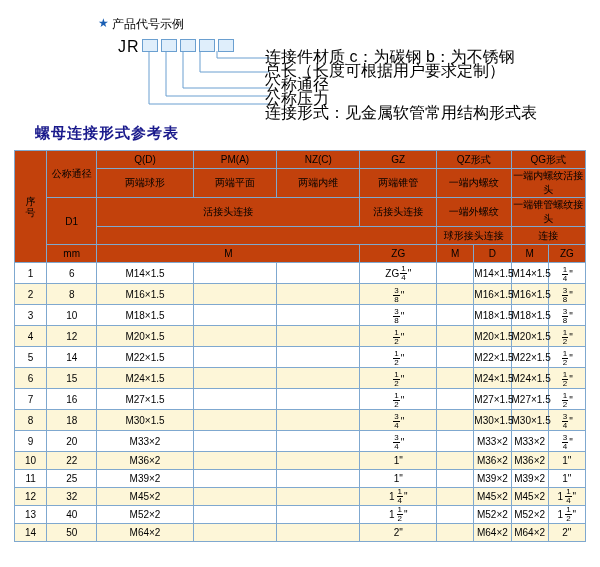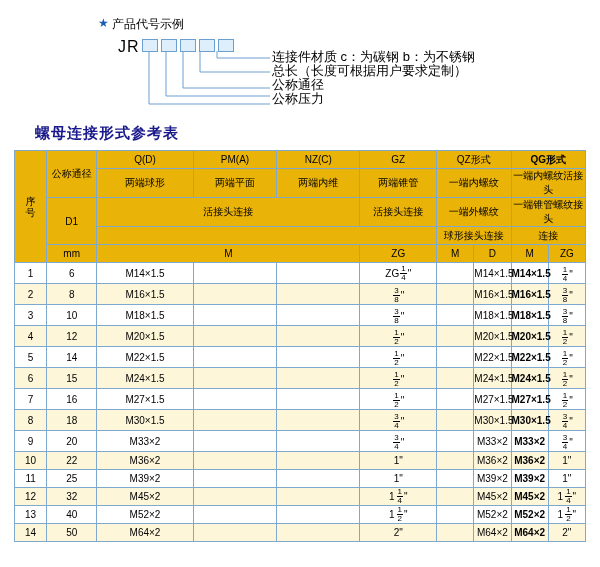--- a/index.html
+++ b/index.html
@@ -36,22 +36,22 @@
   }
   .code-boxes span{
     display:block;width:14px;height:11px;
     border:1px solid #6a9fd0;background:#dfeefb;
   }
   .leaders{
     position:absolute;left:0;top:0;width:600px;height:112px;
     pointer-events:none;
   }
   .legend-items{
-    position:absolute;left:272px;top:50px;
-    line-height:14px;font-size:13px;
+    position:absolute;left:265px;top:50px;
+    line-height:14px;font-size:16px;
   }
   .legend-items div{white-space:nowrap;}
   
   .sec-title{
     position:absolute;left:14px;top:124px;
     font-size:15px;font-weight:bold;color:#1a1a8c;
     letter-spacing:1px;
     margin-left:21px;
   }
   
@@ -64,32 +64,32 @@
   td,th{
     border:1px solid #7fa8cf;
     text-align:center;
     vertical-align:middle;
     font-size:10px;
     padding:0;
     height:17px;
     color:#000;
     font-weight:normal;
   }
-  thead td{background:#eab308;font-size:10px;}
+  thead td{background:#c2410c;font-size:10px;}
   tbody tr.odd td{background:#ffffff;}
   tbody tr.even td{background:#fdf6d8;}
   td.seq{width:28px;}
   td.dn{width:44px;}
   td.c1{width:86px;}
   td.c2{width:74px;}
   td.c3{width:74px;}
   td.c4{width:68px;}
   td.c5{width:66px;}
   td.c6{width:60px;}
-  td.c7{width:66px;font-weight:bold;}
+  td.c7{width:66px;}
   td.c8{width:60px;}
   .frac{
     display:inline-block;
     vertical-align:middle;
     text-align:center;
     font-size:8px;
     line-height:8px;
     margin:0 1px;
   }
   .frac .num{display:block;border-bottom:1px solid #000;padding:0 1px;}
@@ -124,20 +124,21 @@
       <path d="M200,51 L200,72 L270,72"></path>
       <path d="M217,51 L217,58 L270,58"></path>
     </g>
   </svg>
 
   <div class="legend-items">
     <div>连接件材质   c：为碳钢   b：为不锈钢</div>
     <div>总长（长度可根据用户要求定制）</div>
     <div>公称通径</div>
     <div>公称压力</div>
+    <div>连接形式：见金属软管常用结构形式表</div>
   </div>
 </div>
 
 <div class="sec-title">螺母连接形式参考表</div>
 
 <table>
   <thead>
     <tr>
       <td class="seq" rowspan="5">
         <div class="vseq"><span>序<br>号</span></div>

